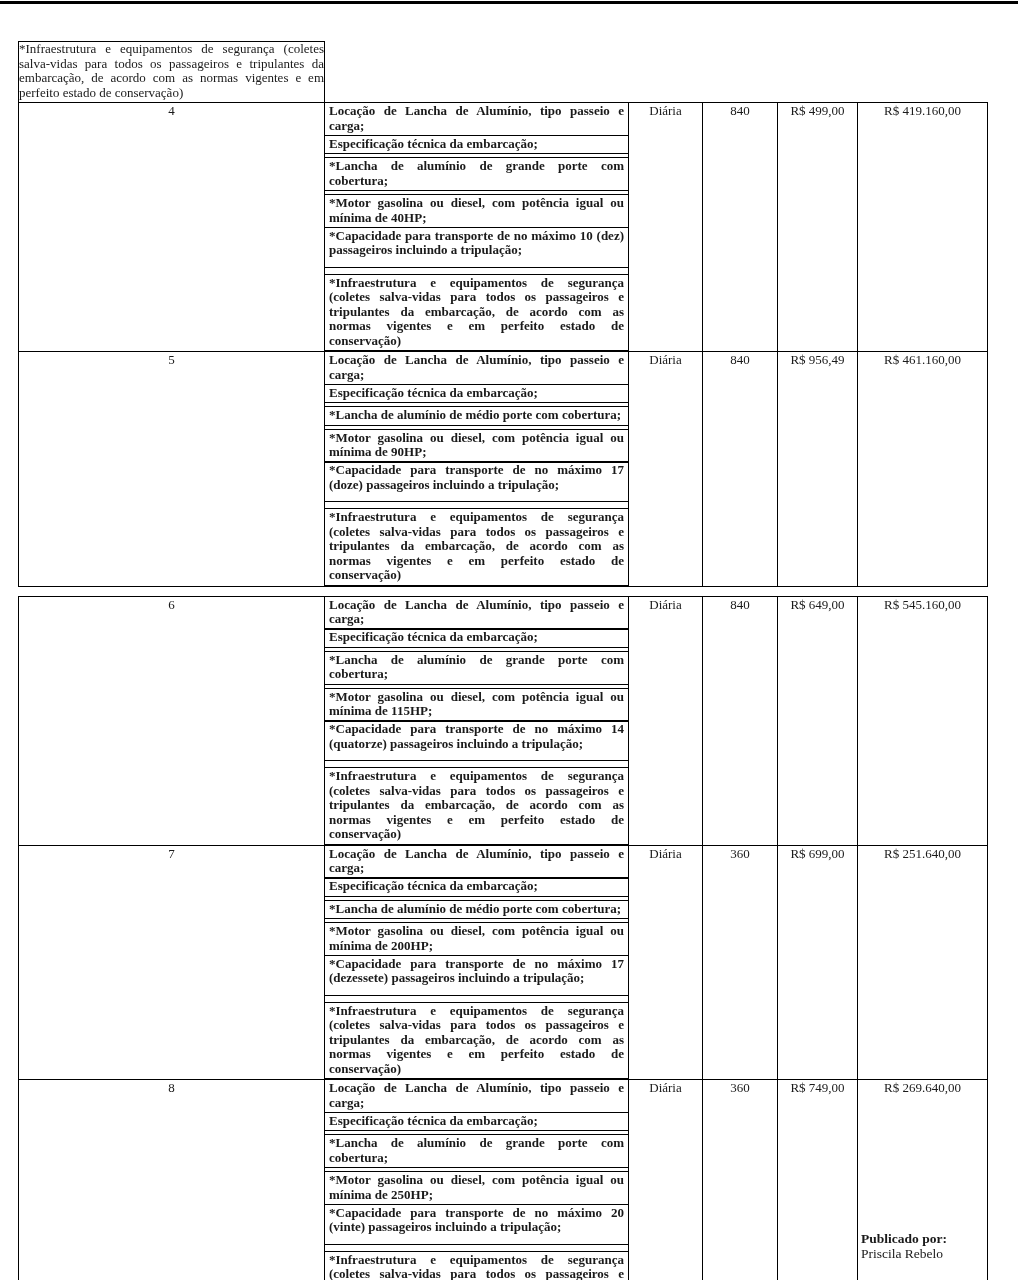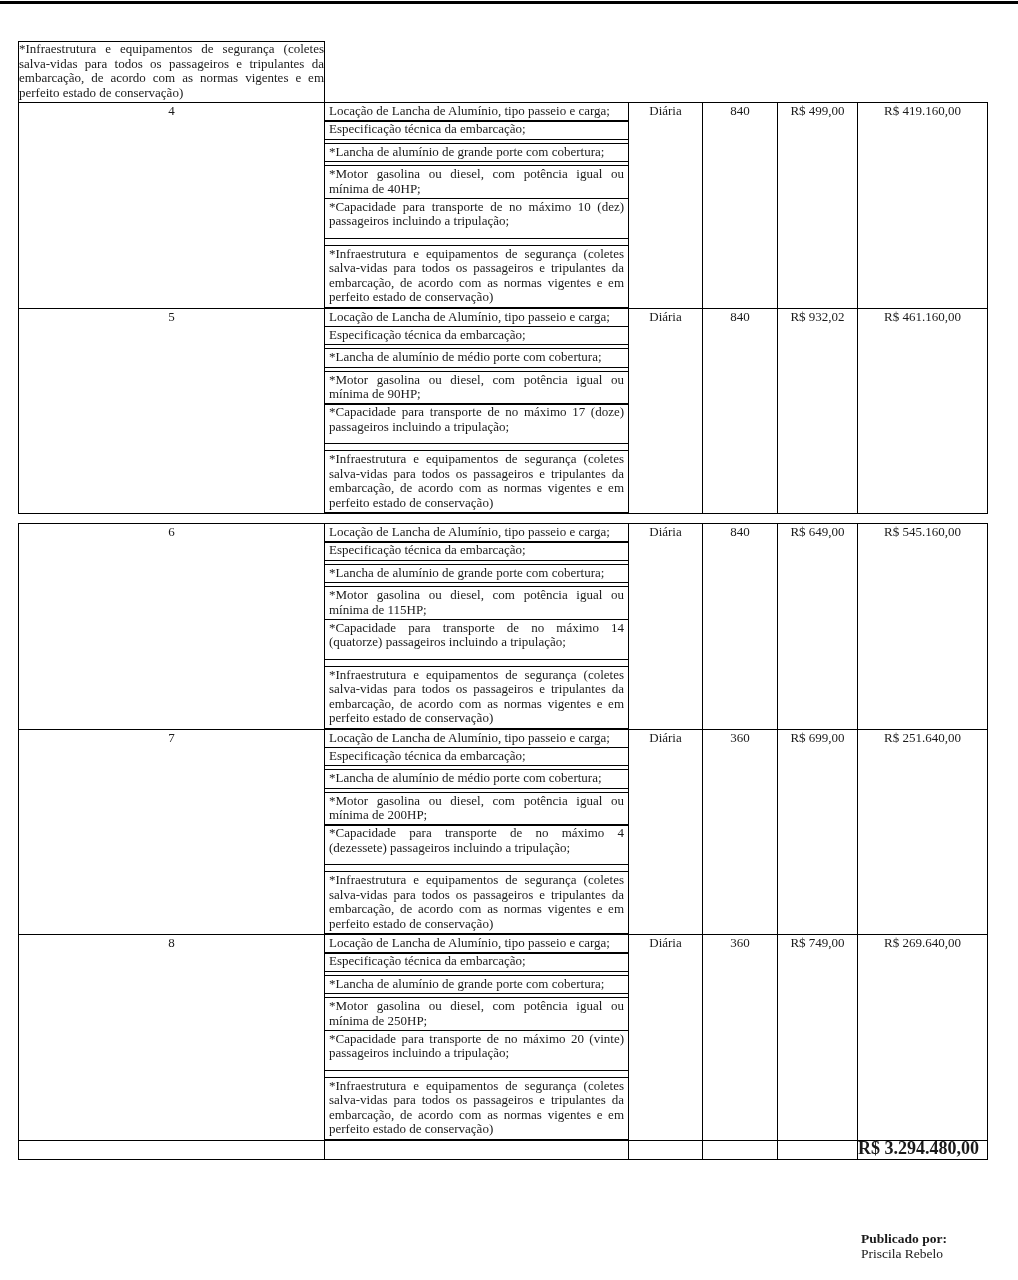--- a/index.html
+++ b/index.html
@@ -36,21 +36,21 @@
     padding: 0;
   }
   table.doc-table td.blank { border: none; }
 
   tr.item-row { height: 205px; }
   td.item-cell, td.unit-cell, td.qty-cell, td.price-cell, td.total-cell {
     text-align: center;
     padding-top: 1px;
     line-height: 16px;
   }
-  td.desc-cell { padding: 0; }
+  td.desc-cell { padding: 0; font-weight: bold; }
 
   .spec-box {
     border-top: 1.5px solid #000;
     border-bottom: 1.5px solid #000;
     padding: 1px 4px 2px 4px;
     line-height: 14.5px;
     text-align: justify;
   }
   .spec-box.first { border-top: none; }
   .spec-box.adj   { margin-top: -1.5px; }
@@ -135,21 +135,21 @@
             <td class="desc-cell">
               <div class="spec-box first">Locação de Lancha de Alumínio, tipo passeio e carga;</div>
               <div class="spec-box adj">Especificação técnica da embarcação;</div>
               <div class="spec-box gap">*Lancha de alumínio de médio porte com cobertura;</div>
               <div class="spec-box gap">*Motor gasolina ou diesel, com potência igual ou mínima de 90HP;</div>
               <div class="spec-box adj cap">*Capacidade para transporte de no máximo 17 (doze) passageiros incluindo a tripulação;</div>
               <div class="spec-box gap-lg">*Infraestrutura e equipamentos de segurança (coletes salva-vidas para todos os passageiros e tripulantes da embarcação, de acordo com as normas vigentes e em perfeito estado de conservação)</div>
             </td>
             <td class="unit-cell">Diária</td>
             <td class="qty-cell">840</td>
-            <td class="price-cell">R$ 932,02</td>
+            <td class="price-cell">R$ 956,49</td>
             <td class="total-cell">R$ 461.160,00</td>
           </tr>
         </tbody>
     </table>
 
     <div class="tables-gap"></div>
 
     <table class="doc-table">
       <colgroup>
         <col class="c-item">
@@ -175,21 +175,21 @@
             <td class="price-cell">R$ 649,00</td>
             <td class="total-cell">R$ 545.160,00</td>
           </tr>
           <tr class="item-row">
             <td class="item-cell">7</td>
             <td class="desc-cell">
               <div class="spec-box first">Locação de Lancha de Alumínio, tipo passeio e carga;</div>
               <div class="spec-box adj">Especificação técnica da embarcação;</div>
               <div class="spec-box gap">*Lancha de alumínio de médio porte com cobertura;</div>
               <div class="spec-box gap">*Motor gasolina ou diesel, com potência igual ou mínima de 200HP;</div>
-              <div class="spec-box adj cap">*Capacidade para transporte de no máximo 4 (dezessete) passageiros incluindo a tripulação;</div>
+              <div class="spec-box adj cap">*Capacidade para transporte de no máximo 17 (dezessete) passageiros incluindo a tripulação;</div>
               <div class="spec-box gap-lg">*Infraestrutura e equipamentos de segurança (coletes salva-vidas para todos os passageiros e tripulantes da embarcação, de acordo com as normas vigentes e em perfeito estado de conservação)</div>
             </td>
             <td class="unit-cell">Diária</td>
             <td class="qty-cell">360</td>
             <td class="price-cell">R$ 699,00</td>
             <td class="total-cell">R$ 251.640,00</td>
           </tr>
           <tr class="item-row">
             <td class="item-cell">8</td>
             <td class="desc-cell">

